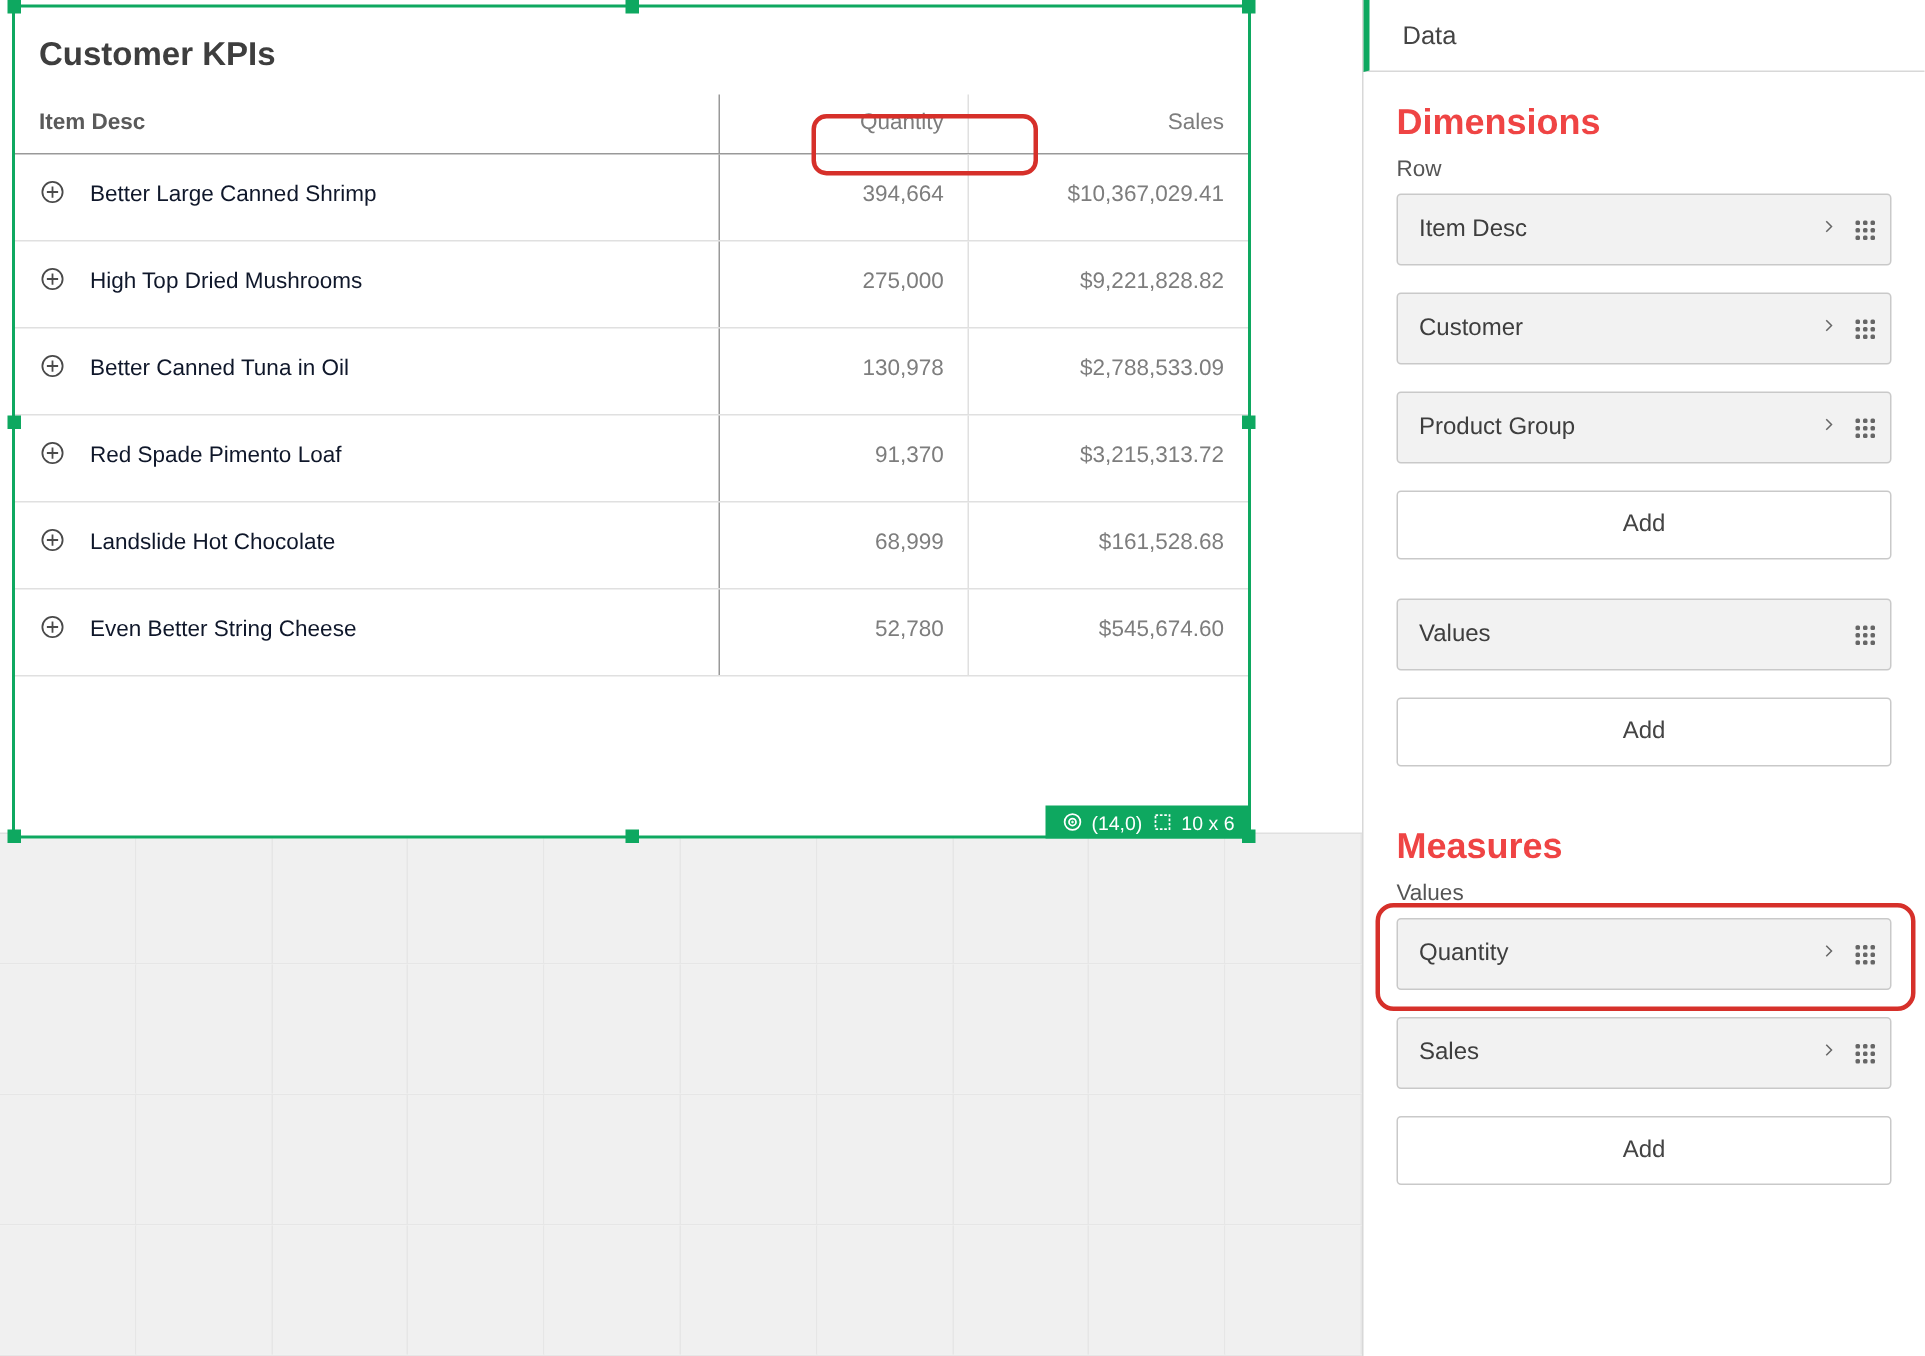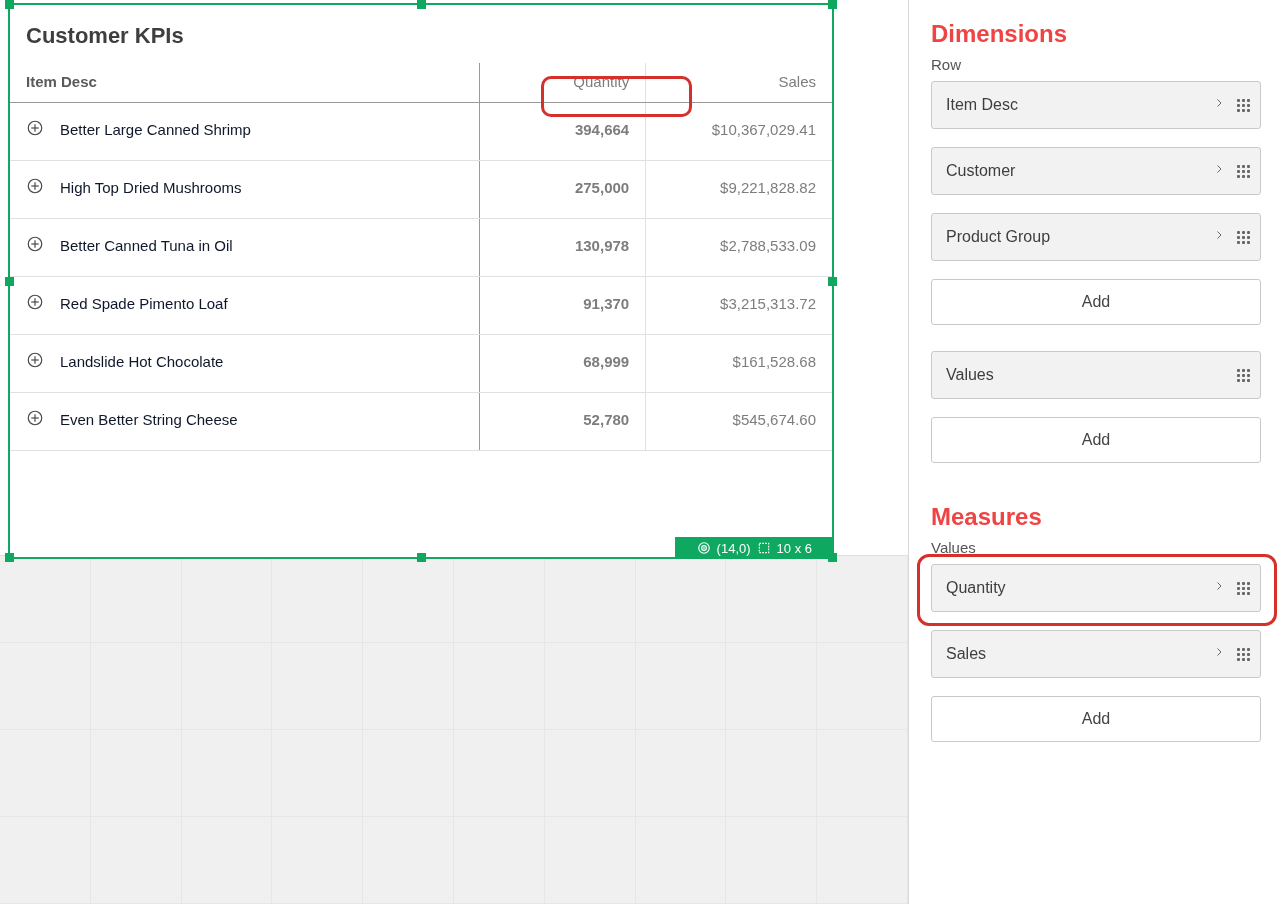--- a/index.html
+++ b/index.html
@@ -109,21 +109,21 @@
 
   .expand-icon {
     position: absolute;
     left: 16px;
     top: 16px;
     width: 18px; height: 18px;
   }
   .expand-icon svg { width: 18px; height: 18px; stroke: #4a4a4a; }
 
   .col-item { width: 520px; }
-  .col-qty  { width: 178px; font-weight: bold; }
+  .col-qty  { width: 178px; }
   .col-sales{ width: 194px; }
 
   
   .red-highlight-qty {
     position: absolute;
     border: 3px solid #d6302a;
     border-radius: 10px;
     pointer-events: none;
     left: 531px;
     top: 71px;
@@ -135,21 +135,21 @@
   .status-bar {
     position: absolute;
     right: -2px;
     bottom: -2px;
     height: 22px;
     background: #0ea860;
     color: #fff;
     font-size: 13px;
     display: flex;
     align-items: center;
-    padding: 0 22px;
+    padding: 0 11px;
     gap: 6px;
   }
   .status-icon { display:inline-flex; align-items:center; }
   .status-icon svg { width: 14px; height: 14px; stroke: #fff; fill:none; }
 
   
   .side-panel {
     position: absolute;
     right: 0;
     top: 0;
@@ -392,20 +392,23 @@
         <svg viewBox="0 0 24 24">
             <rect x="4" y="4" width="16" height="16" stroke-width="2" stroke-dasharray="3 2"></rect>
           </svg>
       </span>
       <span>10 x 6</span>
     </div>
   </div>
 </div>
 
 <div class="side-panel">
+  <div class="panel-tab">
+    <span>Data</span>
+  </div>
 
   <div class="panel-body">
 
     <div class="section-title">Dimensions</div>
     <div class="section-sub">Row</div>
 
     <div id="dim-rows">
         <div class="chip">
           <span>Item Desc</span>
           <span class="chip-right">

